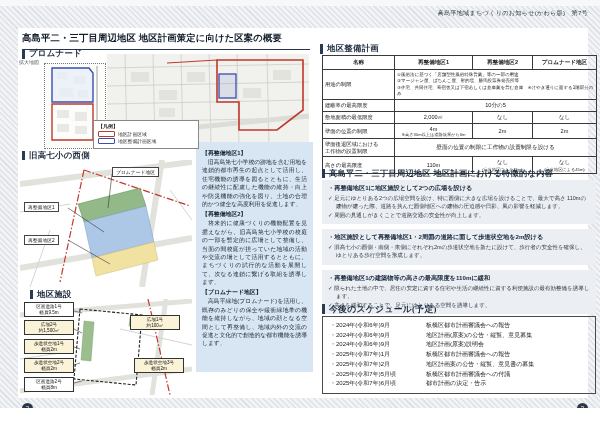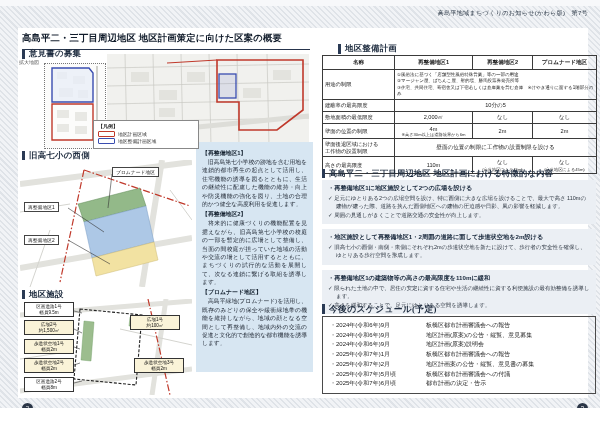--- a/index.html
+++ b/index.html
@@ -60,21 +60,21 @@
 <div id="canvas">
   <div class="edge-strip" style="top:0"></div>
   <div class="edge-strip" style="top:418px"></div>
 
   <div class="hdr-note">高島平地域まちづくりのお知らせ(かわら版)　第7号</div>
 
   <div id="spread"></div>
 
   <div class="page-title">高島平二・三丁目周辺地区 地区計画策定に向けた区案の概要</div>
 
-  <div class="sec-h" style="left:22px;top:49px;">意見書の募集</div>
+  <div class="sec-h" style="left:22px;top:49px;">プロムナード</div>
   <div class="tiny-label" style="left:19px;top:59px;">拡大地図</div>
 
   <div class="map-box enl-map" style="left:44px;top:63px;width:60px;height:84px;">
     <svg width="60" height="84" viewBox="0 0 60 84">
       <rect x="12" y="8" width="10" height="7" fill="#e4e4e0"></rect>
       <rect x="28" y="12" width="12" height="8" fill="#e4e4e0"></rect>
       <rect x="14" y="24" width="14" height="9" fill="#e4e4e0"></rect>
       <rect x="33" y="26" width="10" height="8" fill="#e4e4e0"></rect>
       <rect x="12" y="46" width="12" height="8" fill="#e8e8e4"></rect>
       <rect x="30" y="48" width="12" height="9" fill="#e8e8e4"></rect>
@@ -153,21 +153,21 @@
         <line x1="92" y1="14" x2="88" y2="48"></line>
         <line x1="48" y1="48" x2="84" y2="72"></line>
         <line x1="48" y1="80" x2="90" y2="104"></line>
       </g>
     </svg>
   </div>
   <div class="zone-label" style="left:112px;top:167px;">プロムナード地区</div>
   <div class="zone-label" style="left:24px;top:202px;">再整備地区1</div>
   <div class="zone-label" style="left:24px;top:235px;">再整備地区2</div>
 
-  <div class="sec-h" style="left:22px;top:290px;">地区施設</div>
+  <div class="sec-h" style="left:30px;top:290px;">地区施設</div>
   <div class="map-box" style="left:20px;top:299px;width:172px;height:96px;">
     <svg width="172" height="96" viewBox="0 0 172 96">
       <rect width="172" height="96" fill="#ffffff"></rect>
       <g stroke="#e2e2dd" stroke-width="5">
         <line x1="0" y1="16" x2="172" y2="2"></line>
         <line x1="0" y1="92" x2="172" y2="70"></line>
         <line x1="146" y1="0" x2="132" y2="96"></line>
       </g>
       <g stroke="#d4d4cf" stroke-width="1">
         <line x1="100" y1="30" x2="172" y2="46"></line>
@@ -207,21 +207,21 @@
 
   <div class="notes-panel">
     <div class="note-title">【再整備地区1】</div>
     <div class="note-body">　旧高島第七小学校の跡地を含む用地を連鎖的都市再生の起点として活用し、住宅機能の誘導を図るとともに、生活の継続性に配慮した機能の維持・向上や防災機能の強化を図り、土地の合理的かつ健全な高度利用を促進します。</div>
     <div class="note-title">【再整備地区2】</div>
     <div class="note-body">　将来的に健康づくりの機能配置を見据えながら、旧高島第七小学校の校庭の一部を暫定的に広場として整備し、当面の間校庭が担っていた地域の活動や交流の場として活用するとともに、まちづくりの試行的な活動を展開して、次なる連鎖に繋げる取組を誘導します。</div>
     <div class="note-title">【プロムナード地区】</div>
     <div class="note-body">　高島平緑地(プロムナード)を活用し、既存のみどりの保全や緩衝緑地帯の機能を維持しながら、地域の顔となる空間として再整備し、地域内外の交流の促進と文化的で創造的な都市機能を誘導します。</div>
   </div>
 
-  <div class="sec-h" style="left:338px;top:44px;">地区整備計画</div>
+  <div class="sec-h" style="left:320px;top:44px;">地区整備計画</div>
 
   <table class="plan-table">
     <colgroup>
         <col style="width:72px">
         <col style="width:78px">
         <col style="width:60px">
         <col style="width:64px">
       </colgroup>
     <thead>
       <tr>

